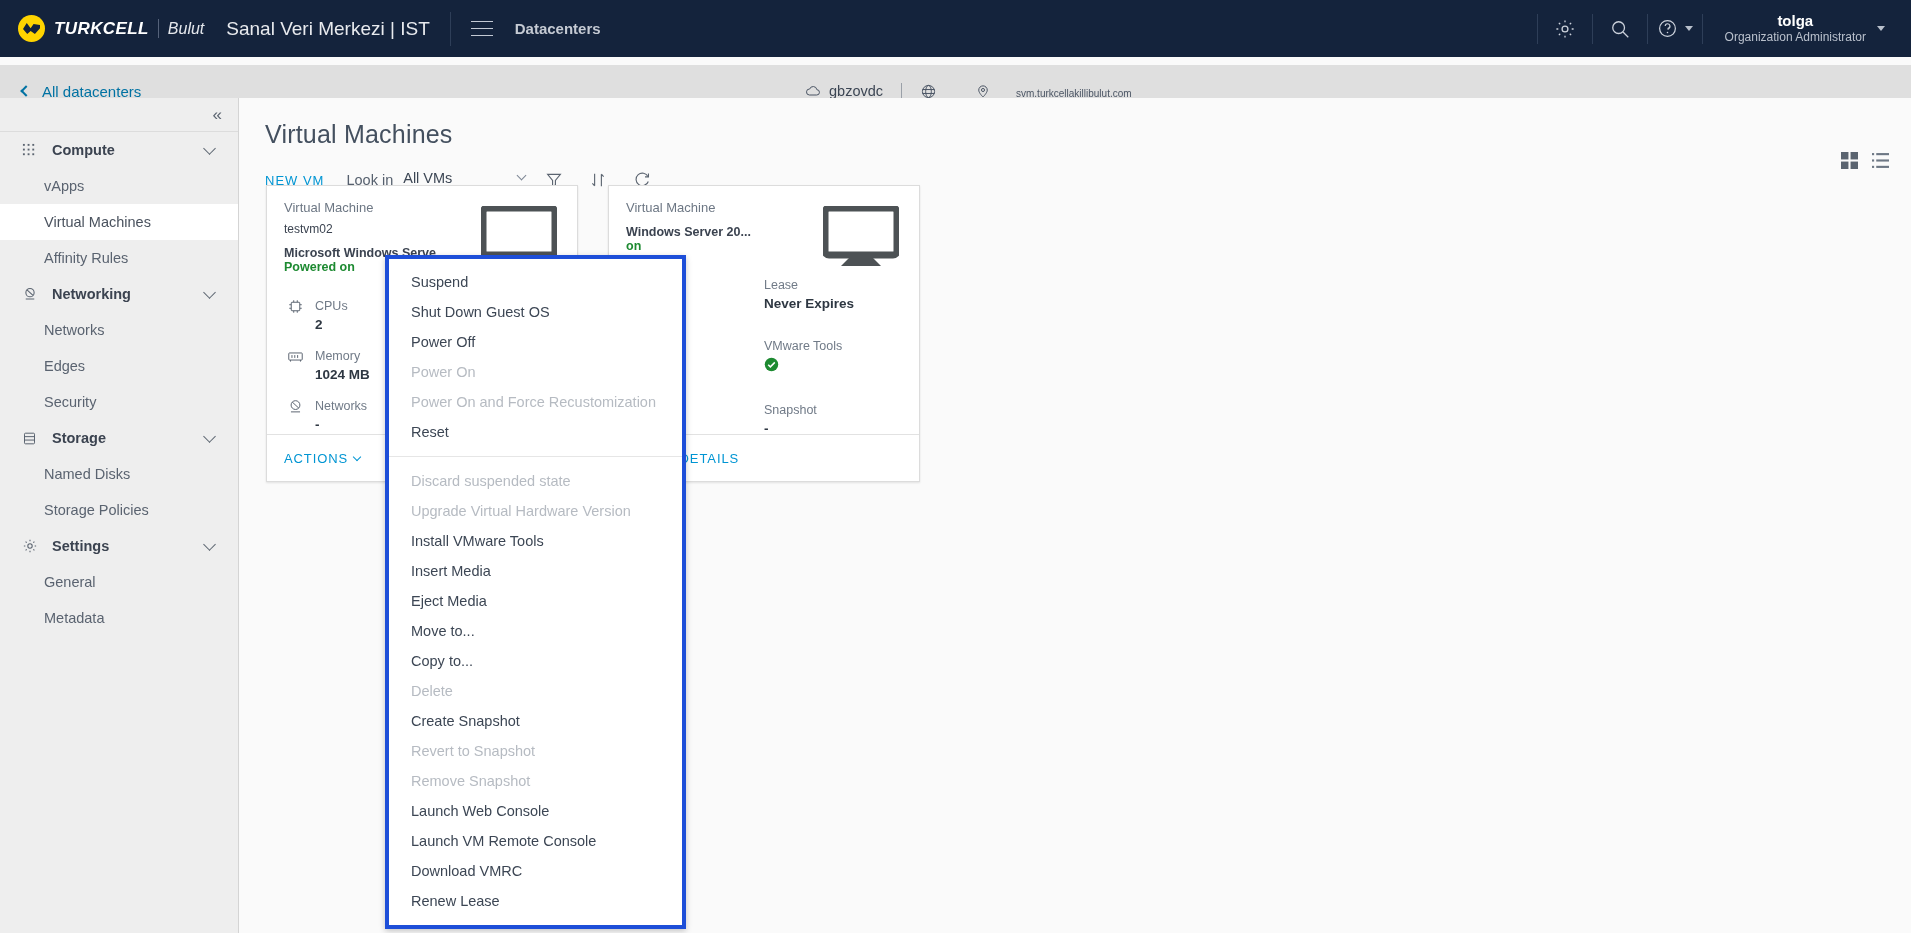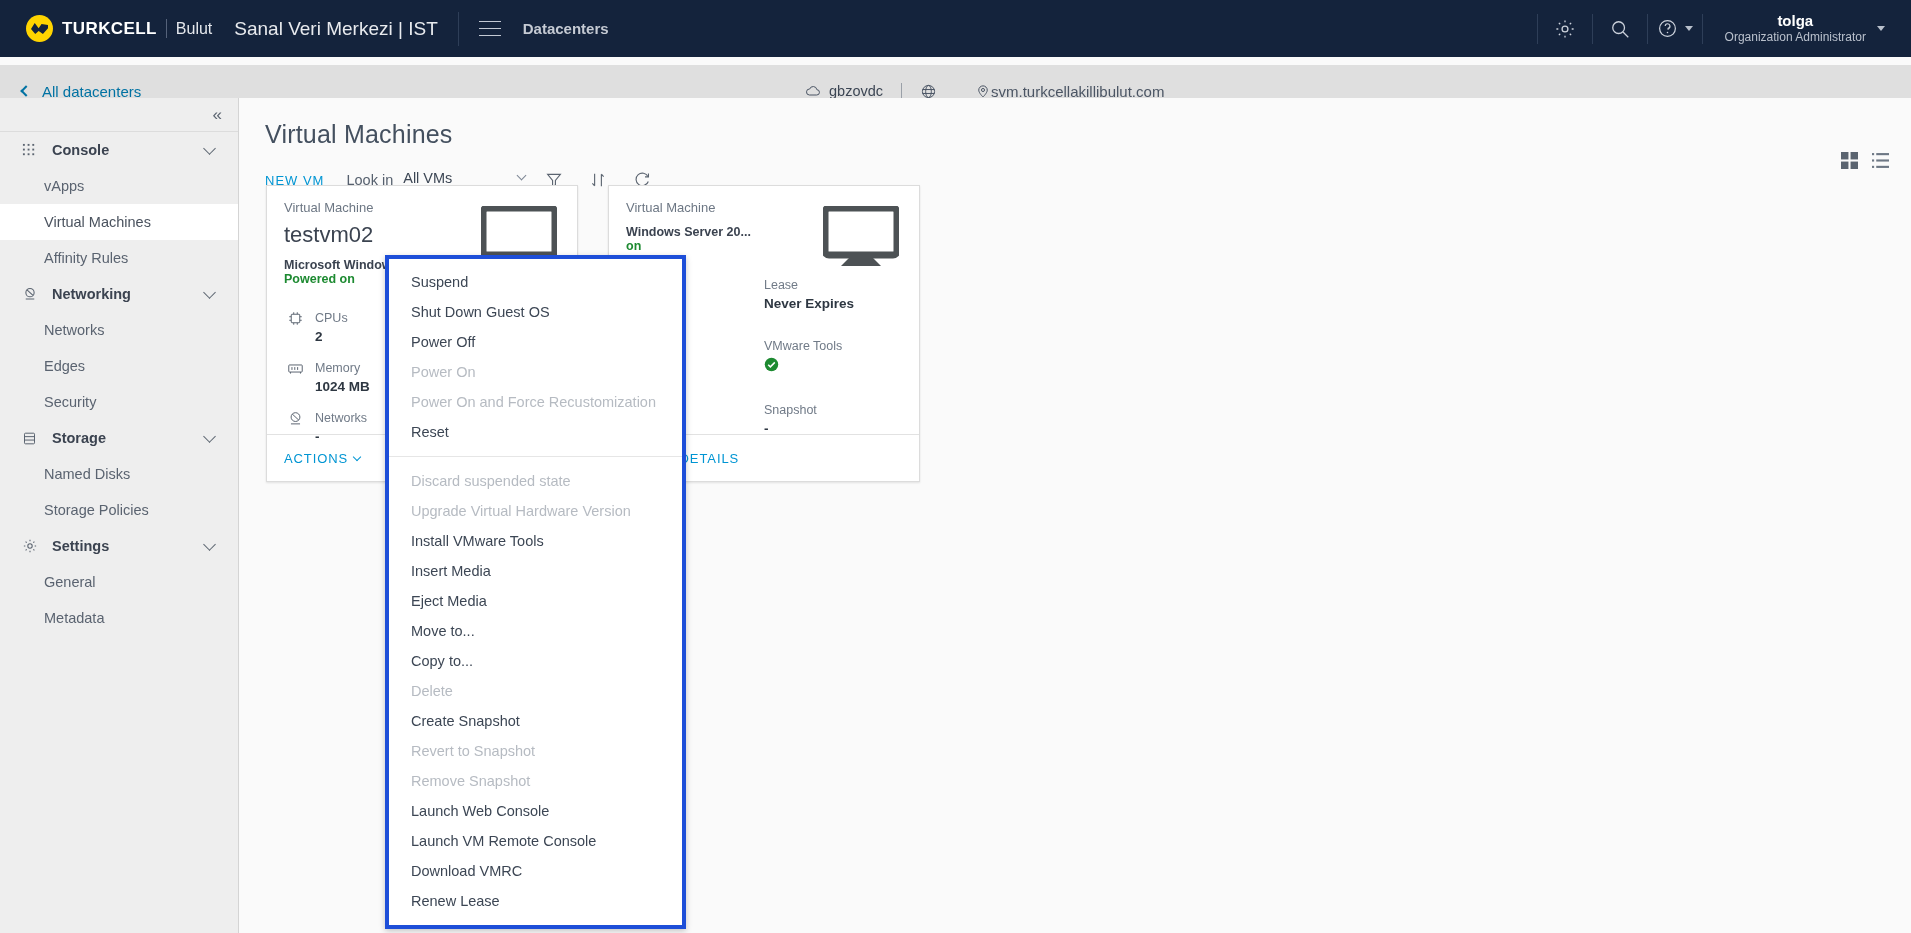--- a/index.html
+++ b/index.html
@@ -8,21 +8,21 @@
     font-family: "Liberation Sans", sans-serif;
     background: #fafafa;
     overflow: hidden;
   }
 
   
   .header {
     position: absolute; top: 0; left: 0; width: 1911px; height: 57px;
     background: #14233c; display: flex; align-items: center;
   }
-  .brand { display: flex; align-items: center; padding-left: 26px; }
+  .brand { display: flex; align-items: center; padding-left: 18px; font-style: italic; }
   .tc-logo {
     width: 27px; height: 27px; border-radius: 50%;
     background: #ffd400; position: relative; margin-right: 9px;
     flex: 0 0 auto;
   }
   .tc-logo::before {
     content: ""; position: absolute; left: 5px; top: 8px;
     width: 17px; height: 11px;
     background: #14233c;
     clip-path: polygon(0% 55%, 22% 0%, 45% 48%, 62% 8%, 100% 18%, 100% 48%, 70% 100%, 45% 72%, 25% 100%);
@@ -81,22 +81,22 @@
     width: 8px; height: 8px; border-left: 2px solid #0072a3; border-bottom: 2px solid #0072a3;
     transform: rotate(45deg); margin-right: 12px;
   }
   .bc-link { color: #0072a3; font-size: 15px; }
   .bc-center {
     position: absolute; left: 805px; display: flex; align-items: center; gap: 10px;
   }
   .bc-item { display: flex; align-items: center; gap: 8px; color: #3c4654; font-size: 14.5px; }
   .bc-vsep { width: 1px; height: 16px; background: #9aa0a8; margin: 0 8px; }
   .bc-right {
-    position: absolute; left: 975px; display: flex; align-items: flex-start; gap: 0;
-    color: #4b5564; font-size: 15px;
+    position: absolute; left: 975px; display: flex; align-items: flex-end; gap: 25px;
+    color: #4b5564; font-size: 10px;
   }
 
   
   .sidebar {
     position: absolute; top: 98px; left: 0; width: 239px; height: 835px;
     background: #eeeeee; border-right: 1px solid #d4d4d4;
   }
   .collapse-row {
     height: 34px; display: flex; align-items: center; justify-content: flex-end;
     padding-right: 16px; border-bottom: 1px solid #dcdcdc; cursor: pointer;
@@ -156,21 +156,21 @@
 
   
   .cards { position: absolute; left: 27px; top: 87px; display: flex; gap: 30px; }
   .card {
     width: 312px; background: #fff; border: 1px solid #dcdcdc;
     box-shadow: 0 1px 2px rgba(0,0,0,.10);
     display: flex; flex-direction: column;
   }
   .card-body { padding: 14px 17px 10px 17px; height: 248px; position: relative; }
   .card-kind { font-size: 13px; color: #6d7784; }
-  .card-name { font-size: 22px; color: #3b4350; margin-top: 7px; }
+  .card-name { font-size: 12px; color: #3b4350; margin-top: 7px; }
   .card-os { font-size: 12.5px; color: #3b4350; font-weight: bold; margin-top: 10px;
     white-space: nowrap; overflow: hidden; text-overflow: ellipsis; max-width: 165px; }
   .card-state { font-size: 12.5px; color: #1d8a31; font-weight: bold; margin-top: 0; }
   .vm-thumb { position: absolute; right: 20px; top: 20px; }
   .stats { display: flex; margin-top: 22px; }
   .stat-col { flex: 1; }
   .stat-row { display: flex; align-items: flex-start; margin-bottom: 14px; }
   .stat-ico { width: 22px; margin-right: 9px; display: flex; justify-content: center; padding-top: 2px; }
   .stat-lbl { font-size: 12.5px; color: #707a87; }
   .stat-val { font-size: 13.5px; color: #2e3742; font-weight: bold; margin-top: 3px; }
@@ -296,21 +296,21 @@
           <rect x="6" y="1" width="2" height="2"></rect>
           <rect x="11" y="1" width="2" height="2"></rect>
         <rect x="1" y="6" width="2" height="2"></rect>
           <rect x="6" y="6" width="2" height="2"></rect>
           <rect x="11" y="6" width="2" height="2"></rect>
         <rect x="1" y="11" width="2" height="2"></rect>
           <rect x="6" y="11" width="2" height="2"></rect>
           <rect x="11" y="11" width="2" height="2"></rect>
       </svg>
     </span>
-    <span class="glabel">Console</span>
+    <span class="glabel">Compute</span>
     <span class="gchev"></span>
   </div>
   <div class="nav-item">
     <span>vApps</span>
   </div>
   <div class="nav-item active">
     <span>Virtual Machines</span>
   </div>
   <div class="nav-item">
     <span>Affinity Rules</span>

